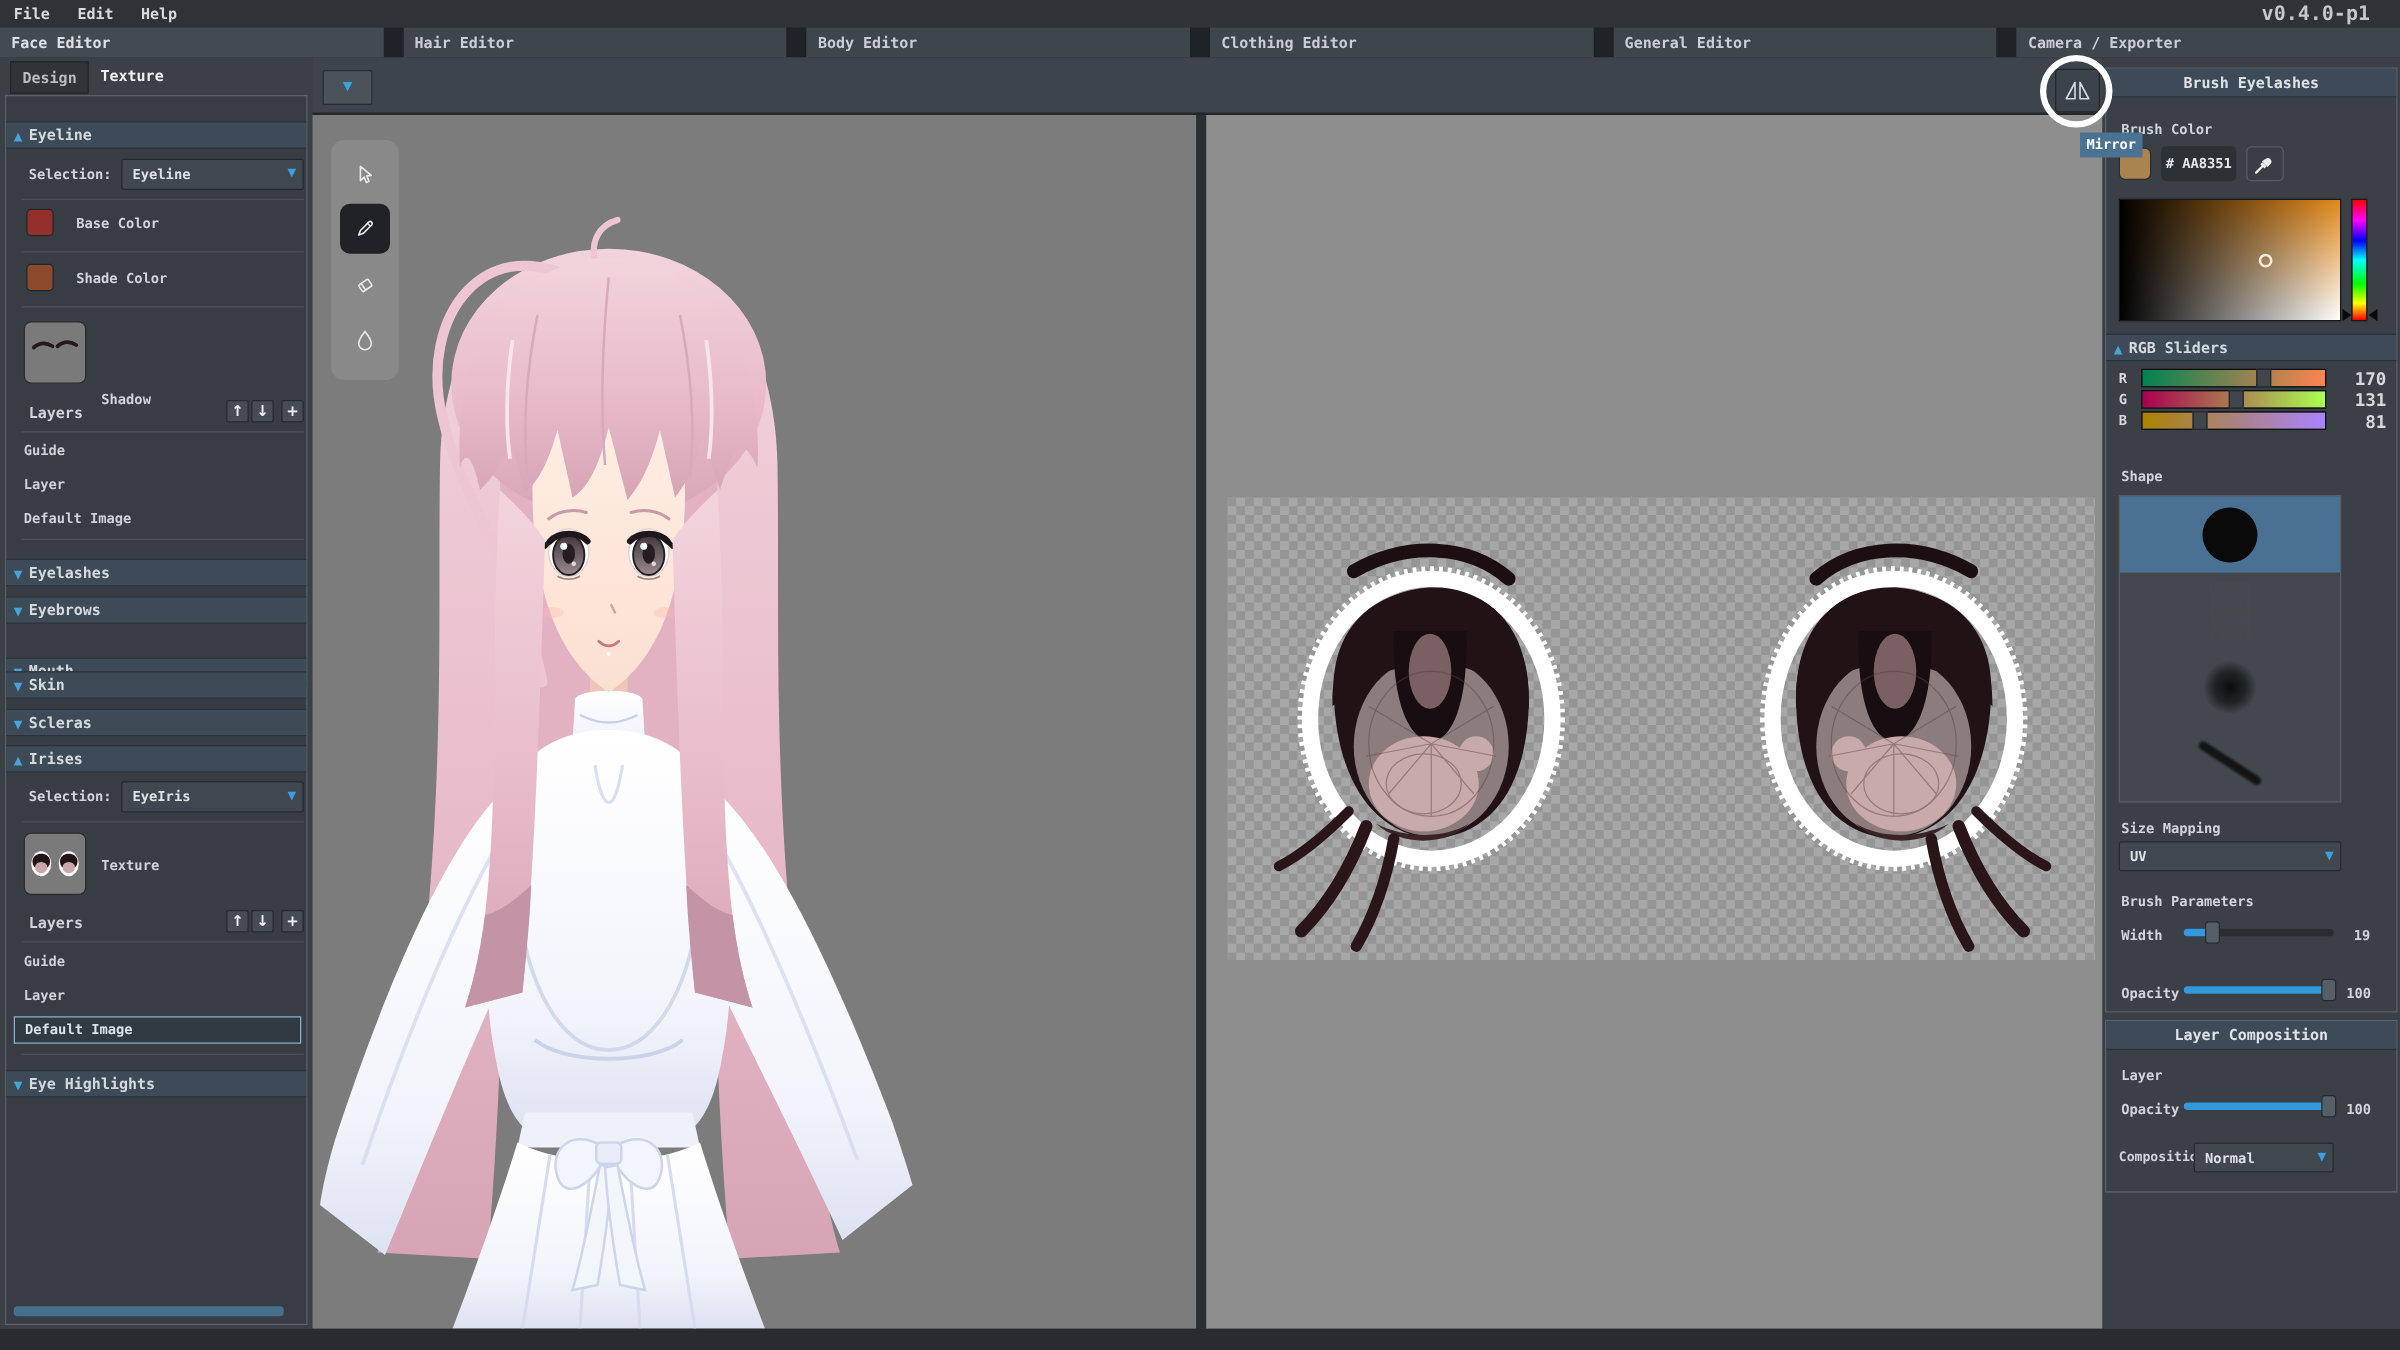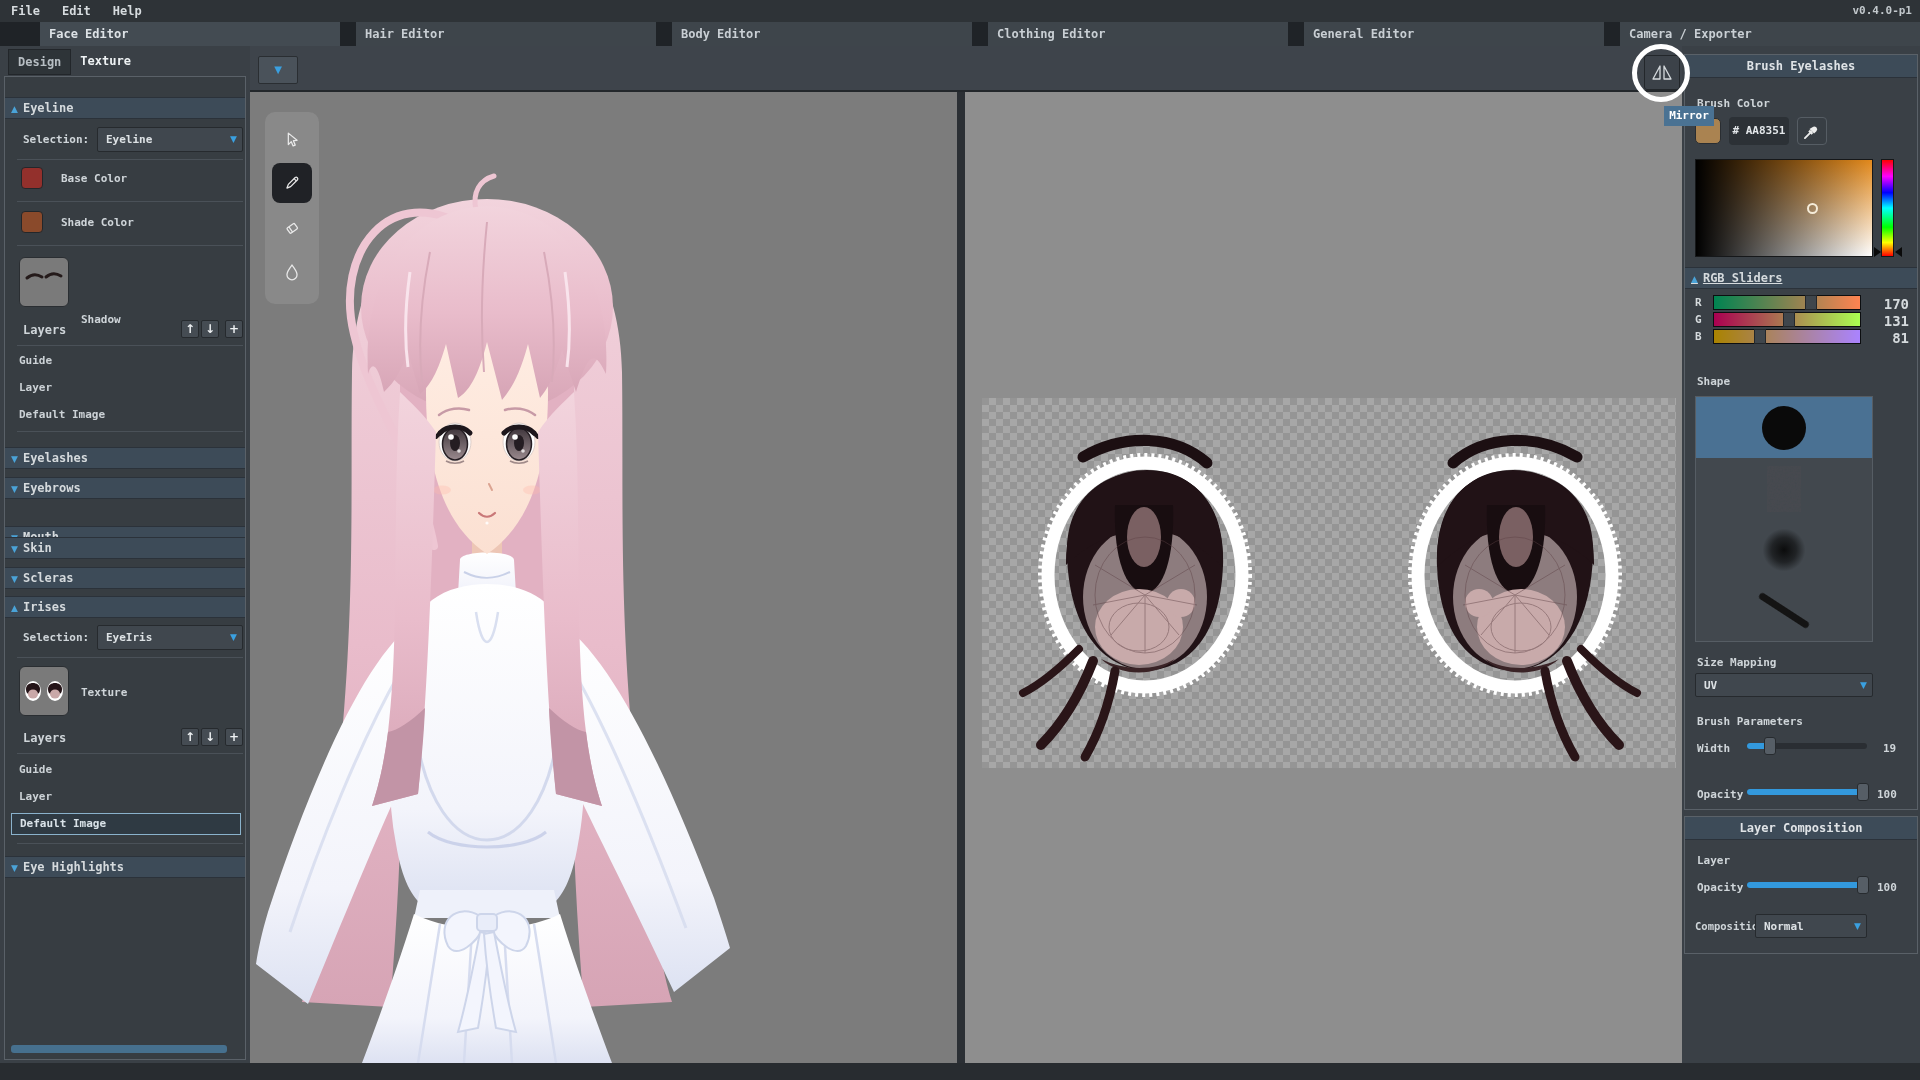--- a/index.html
+++ b/index.html
@@ -3,24 +3,24 @@
 <meta charset="utf-8">
 <style>
   * { margin:0; padding:0; box-sizing:border-box; }
   html,body { width:1920px; height:1080px; background:#33383d; }
   body { font-family:"DejaVu Sans Mono","DejaVu Sans",monospace; font-weight:bold; color:#ccd2d7; overflow:hidden; }
   .app { position:relative; width:1920px; height:1080px; background:#363c41; }
 
   
   .menubar { position:absolute; left:0; top:0; width:1920px; height:22px; background:#2e3337; display:flex; align-items:center; }
   .menu-item { padding:0 11px; font-size:12px; color:#d7dcdf; cursor:default; }
-  .version { position:absolute; right:8px; top:0; line-height:22px; font-size:11px; color:#c2c8cc; }
+  .version { position:absolute; right:24px; top:0; line-height:22px; font-size:16px; color:#c2c8cc; }
 
   
-  .tabbar { position:absolute; left:0; top:22px; width:1920px; height:24px; background:#1f2327; display:flex; gap:16px;padding-left:40px; }
+  .tabbar { position:absolute; left:0; top:22px; width:1920px; height:24px; background:#1f2327; display:flex; gap:16px; }
   .etab { flex:1; background:#3e454b; line-height:24px; padding-left:9px; font-size:12px; color:#c9cfd4; }
   .etab.active { background:#434b52; color:#dde2e6; }
 
   
   .sidebar { position:absolute; left:0; top:46px; width:250px; height:1017px; background:#3a4046; }
   .side-tabs { position:absolute; left:8px; top:3px; height:26px; display:flex; }
   .stab { font-size:12px; padding:5px 9px; color:#b7bec3; }
   .stab.inactive { background:#2e3438; border:1px solid #22262a; }
   .stab.active { color:#eef2f4; }
   .sbox { position:absolute; left:4px; top:30px; width:242px; height:984px; background:#373d42; border:1px solid #5a6168; }
@@ -63,21 +63,21 @@
   .hexfield { position:absolute; left:44px; top:62px; width:60px; height:28px; background:#2c3136; border-radius:4px; color:#e3e7ea; font-size:11px; line-height:28px; text-align:center; }
   .dropperbtn { position:absolute; left:112px; top:62px; width:30px; height:28px; background:#383e44; border:1px solid #565d64; border-radius:4px; display:flex; align-items:center; justify-content:center; }
   .bswatch { position:absolute; left:10px; top:63px; width:26px; height:26px; border-radius:5px; border:1px solid #2a2e32; }
   .cfield { position:absolute; left:10px; top:104px; width:178px; height:98px; border:1px solid #16181a;
     background:linear-gradient(to right, #000 0%, rgba(0,0,0,0) 100%), linear-gradient(to bottom, #e2891c 0%, #ffffff 100%); }
   .ccursor { position:absolute; left:63%; top:45%; width:11px; height:11px; border:2px solid #f5ecd9; border-radius:50%; }
   .huebar { position:absolute; left:196px; top:104px; width:13px; height:98px; border:1px solid #16181a;
     background:linear-gradient(to bottom,#f00 0%,#f0f 17%,#00f 34%,#0ff 50%,#0f0 70%,#ff0 86%,#f00 100%); }
   .huemarkL { position:absolute; left:189px; top:192px; width:0; height:0; border-top:5px solid transparent; border-bottom:5px solid transparent; border-left:7px solid #0a0a0a; }
   .huemarkR { position:absolute; left:210px; top:192px; width:0; height:0; border-top:5px solid transparent; border-bottom:5px solid transparent; border-right:7px solid #0a0a0a; }
-  .rgb-h { position:absolute; left:0; width:232px; height:22px; background:#3d4b58; border-top:1px solid #2b323a; border-bottom:1px solid #2b323a; line-height:20px; font-size:12px; color:#d5dadd; padding-left:6px;text-decoration:underline; }
+  .rgb-h { position:absolute; left:0; width:232px; height:22px; background:#3d4b58; border-top:1px solid #2b323a; border-bottom:1px solid #2b323a; line-height:20px; font-size:12px; color:#d5dadd; padding-left:6px; }
   .rgb-h .tri { color:#4aa3d8; font-size:9px; margin-right:5px; font-family:"DejaVu Sans",sans-serif; }
   .chrow { position:absolute; left:0; width:232px; height:15px; }
   .chlabel { position:absolute; left:10px; top:1px; font-size:11px; color:#d5dadd; }
   .chbar { position:absolute; left:28px; top:0; width:148px; height:15px; border:1.5px solid #0c0e10; }
   .chhandle { position:absolute; top:-1.5px; width:12px; height:15px; background:#3f464c; border:1.5px solid #23272b; }
   .chval { position:absolute; right:8px; top:1px; font-size:14px; color:#d5dadd; }
   .shapelist { position:absolute; left:10px; top:341px; width:178px; height:246px; background:#42484e; border:1px solid #565d64; }
   .shapeitem { position:relative; width:100%; height:61px; display:flex; align-items:center; justify-content:center; }
   .shapeitem.sel { background:#4a7193; }
   .sh-circle { width:44px; height:44px; border-radius:50%; background:#0a0a0a; }

